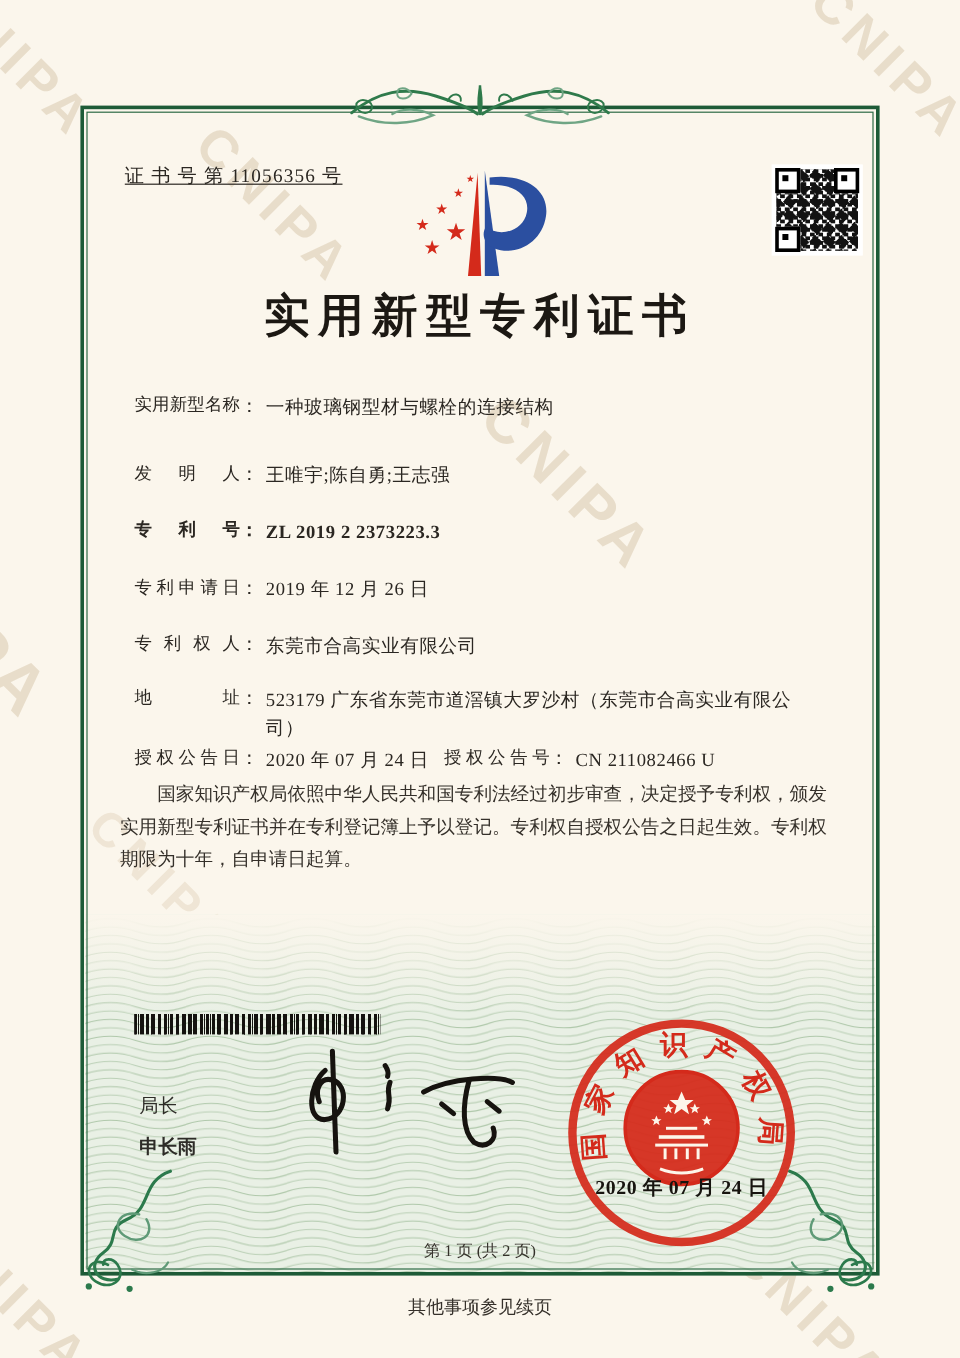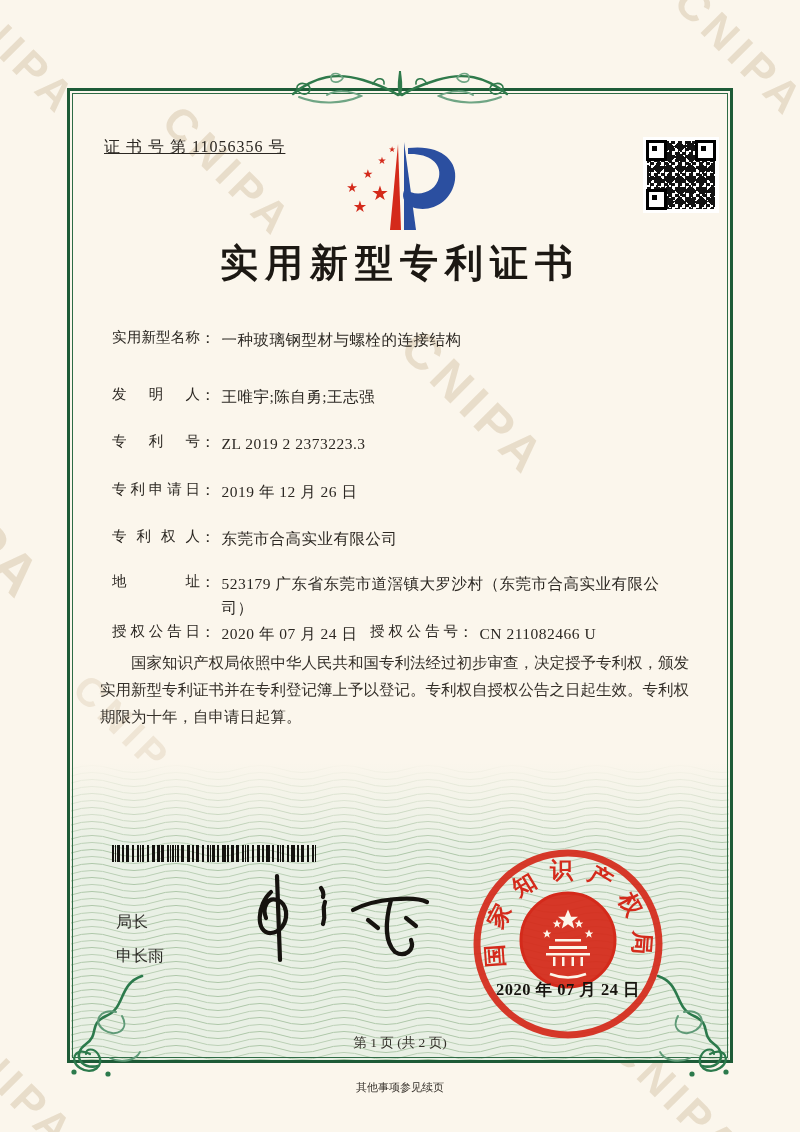--- a/index.html
+++ b/index.html
@@ -50,45 +50,45 @@
   .logo{position:absolute; left:338px; top:140px; z-index:3;}
   .title{position:absolute; left:0; top:238px; width:100%; text-align:center;
          font-size:38px; font-weight:bold; letter-spacing:7px; color:#1c1813; z-index:3;}
   
   .frow{position:absolute; left:112px; font-size:15.5px; z-index:3; white-space:nowrap;}
   .flabel{display:inline-block; width:88px; font-size:14.5px;
           text-align:justify; text-align-last:justify; vertical-align:top;}
   .fcolon{vertical-align:top;}
   .fvalue{display:inline-block; margin-left:6px; max-width:452px;
           white-space:normal; vertical-align:top; line-height:1.55; letter-spacing:0.5px;}
-  .r1{top:328px;} .r2{top:385px;} .r3{top:432px;} .r4{top:480px;}
+  .r1{top:328px;} .r2{top:385px;} .r3{top:432px;font-weight:bold;} .r4{top:480px;}
   .r5{top:527px;} .r6{top:572px;} .r7{top:622px; width:576px;}
   .pair2{position:absolute; left:258px; top:0; white-space:nowrap;}
   
   .body-text{position:absolute; left:100px; top:650px; width:592px;
              font-size:15.5px; line-height:1.74; color:#35302a; z-index:3;}
   .body-text p{margin:0; text-indent:2em;}
   
   .barcode{position:absolute; left:112px; top:845px; width:205px; height:17px; z-index:3;
       background:
         repeating-linear-gradient(90deg, #14120f 0 2px, transparent 2px 5px),
         repeating-linear-gradient(90deg, #14120f 0 1px, transparent 1px 7px),
         repeating-linear-gradient(90deg, transparent 0 3px, #14120f 3px 4px, transparent 4px 11px);}
   .issuer-title{position:absolute; left:116px; top:912px; font-size:16px;
       font-family:"Liberation Sans", sans-serif; color:#2e2c28; z-index:3;}
   .issuer-name{position:absolute; left:116px; top:946px; font-size:16px;
-      font-family:"Liberation Sans", sans-serif; color:#2e2c28; z-index:3;}
+      font-family:"Liberation Sans", sans-serif; color:#2e2c28; z-index:3;font-weight:bold;}
   .signature{position:absolute; left:225px; top:870px; z-index:3;}
   .seal{position:absolute; left:468px; top:844px; z-index:5;}
   .seal-date{position:absolute; left:462px; top:979px; width:212px; text-align:center;
       font-size:16.5px; font-weight:bold; color:#17140f; letter-spacing:0.5px; z-index:6;}
   .page-info{position:absolute; left:0; top:1034px; width:800px; text-align:center;
       font-size:13.5px; color:#34302a; z-index:3;}
   .footer-note{position:absolute; left:0; top:1080px; width:800px; text-align:center;
-      font-size:11px; color:#35302a; z-index:3;}
+      font-size:15px; color:#35302a; z-index:3;}
 </style>
 </head>
 <body>
 
 <div class="page">
 
   <span class="wm wm1">CNIPA</span>
   <span class="wm wm2">CNIPA</span>
   <span class="wm wm3">CNIPA</span>
   <span class="wm wm4">CNIPA</span>

